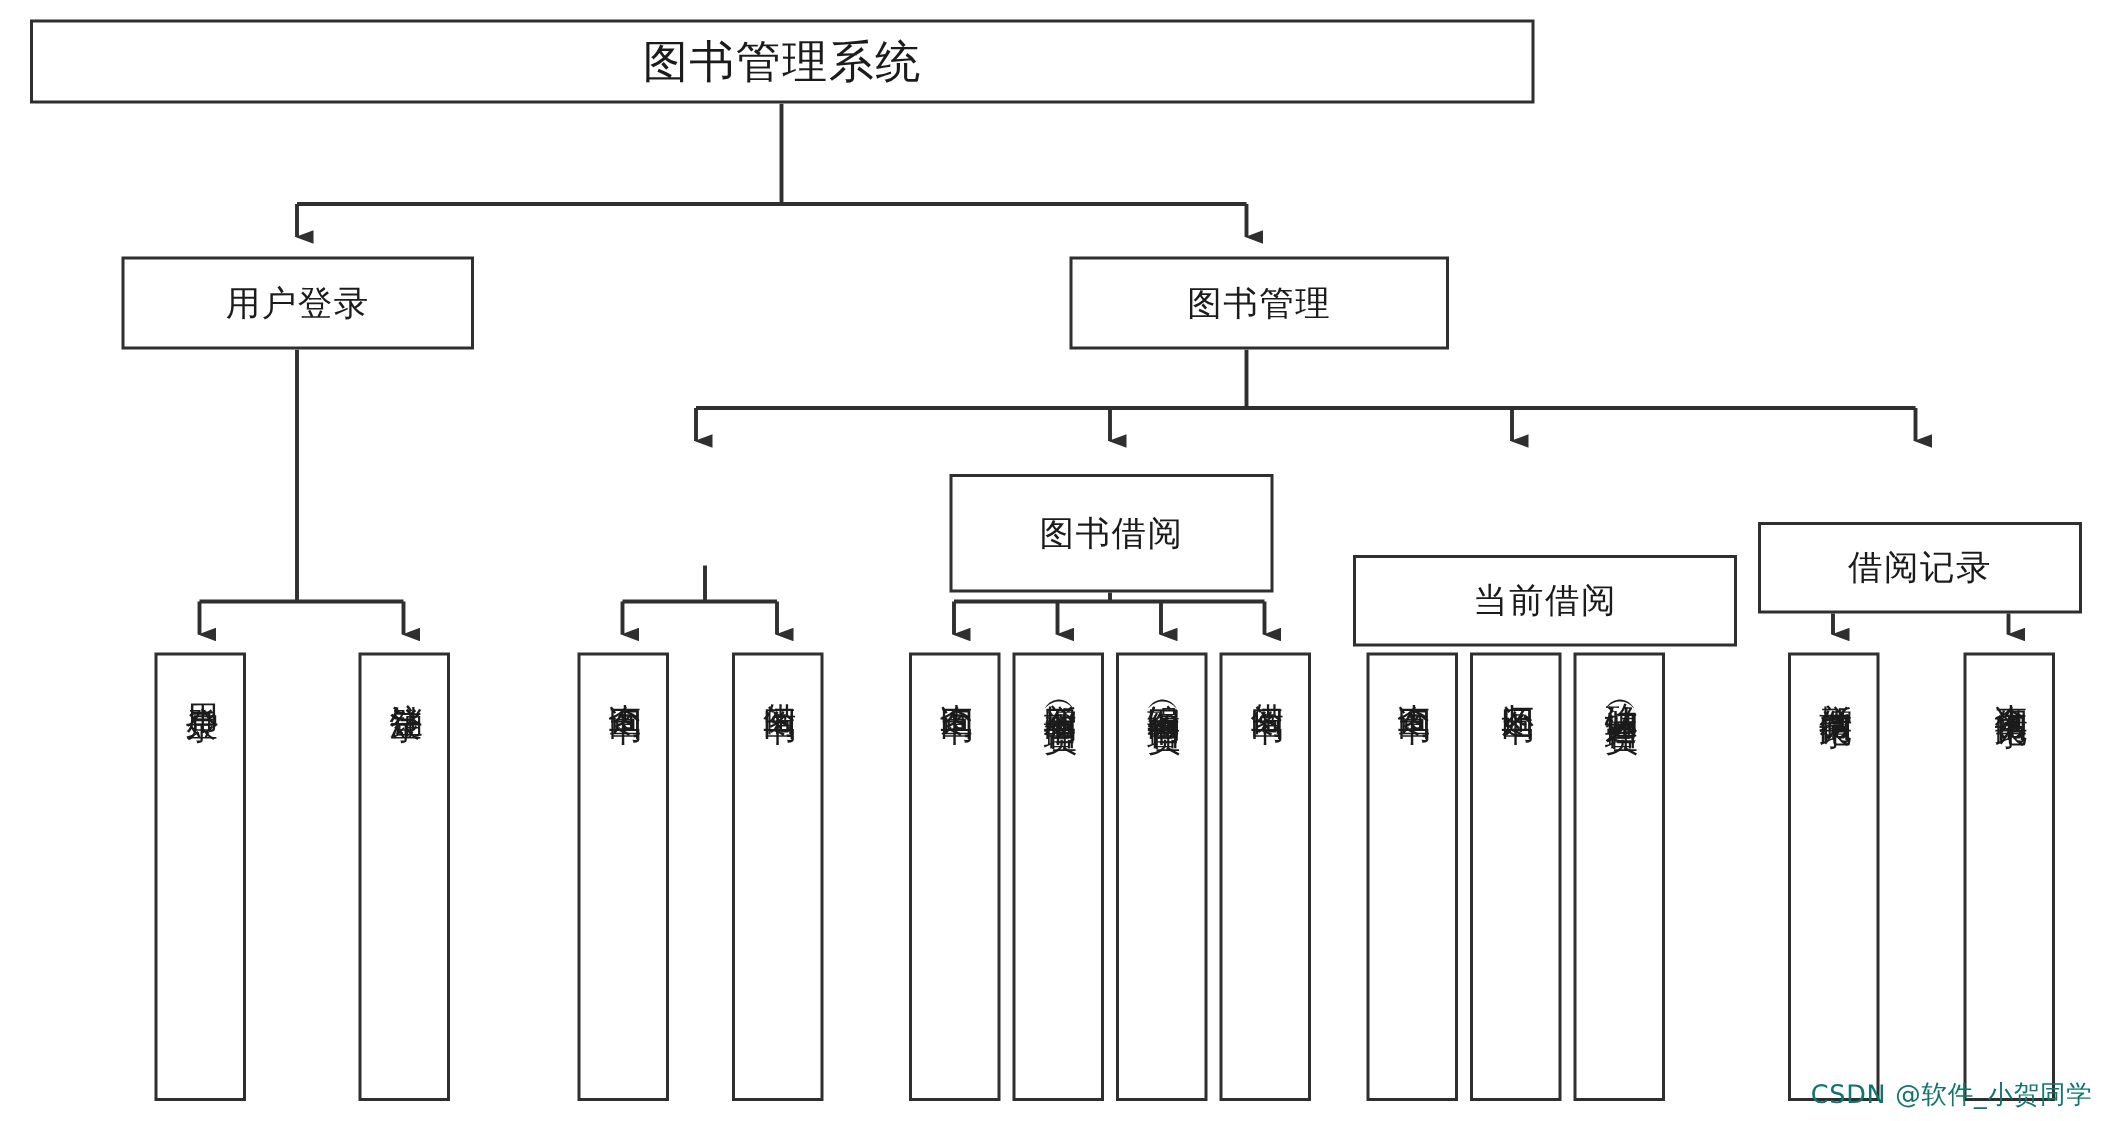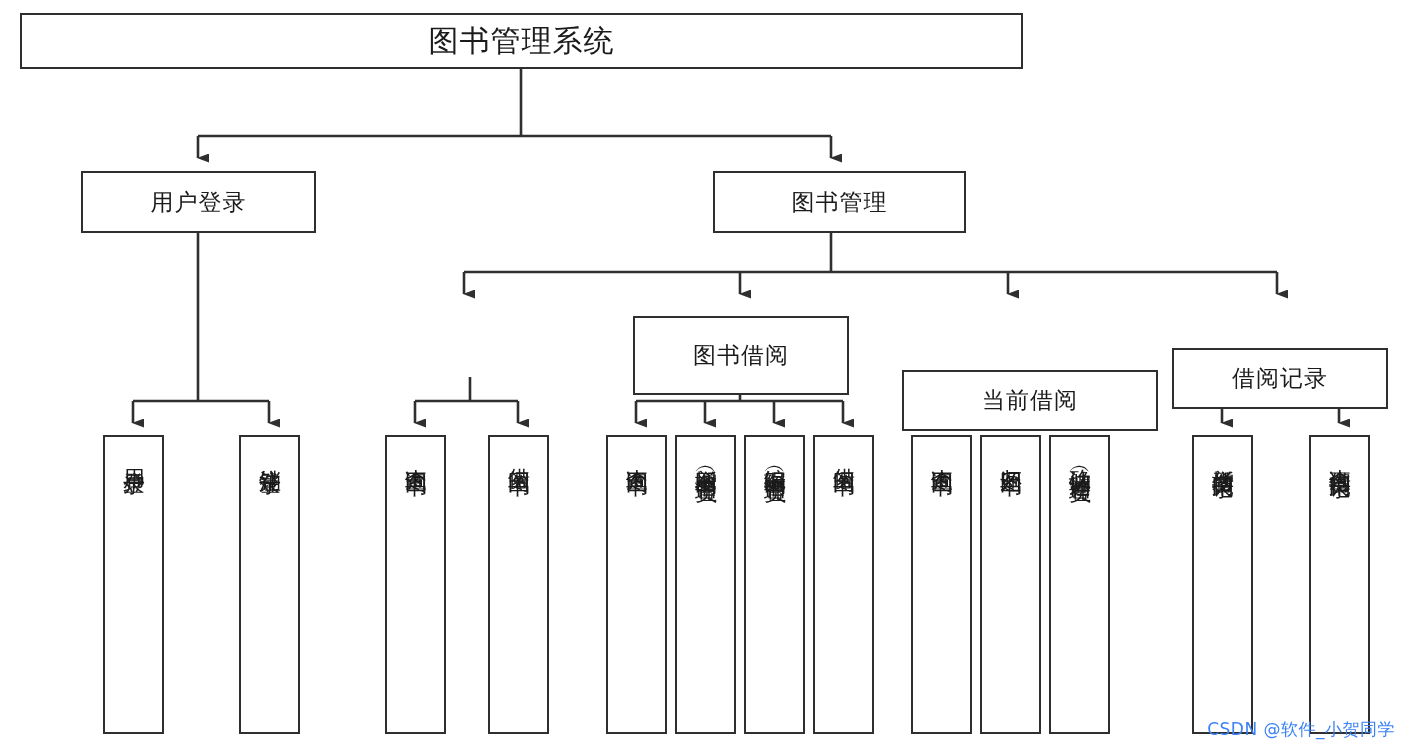--- a/index.html
+++ b/index.html
@@ -58,21 +58,21 @@
     line-height: 1.22;
     letter-spacing: 2px;
     white-space: nowrap;
     color: #1b1b1b;
   }
   .watermark {
     position: absolute;
     right: 10px;
     bottom: 6px;
     font-size: 17px;
-    color: #3b82f6;
+    color: #0f766e;
     letter-spacing: 0.5px;
     white-space: nowrap;
     z-index: 5;
   }
 </style>
 </head>
 <body>
 
 <div id="diagram-root">
 

